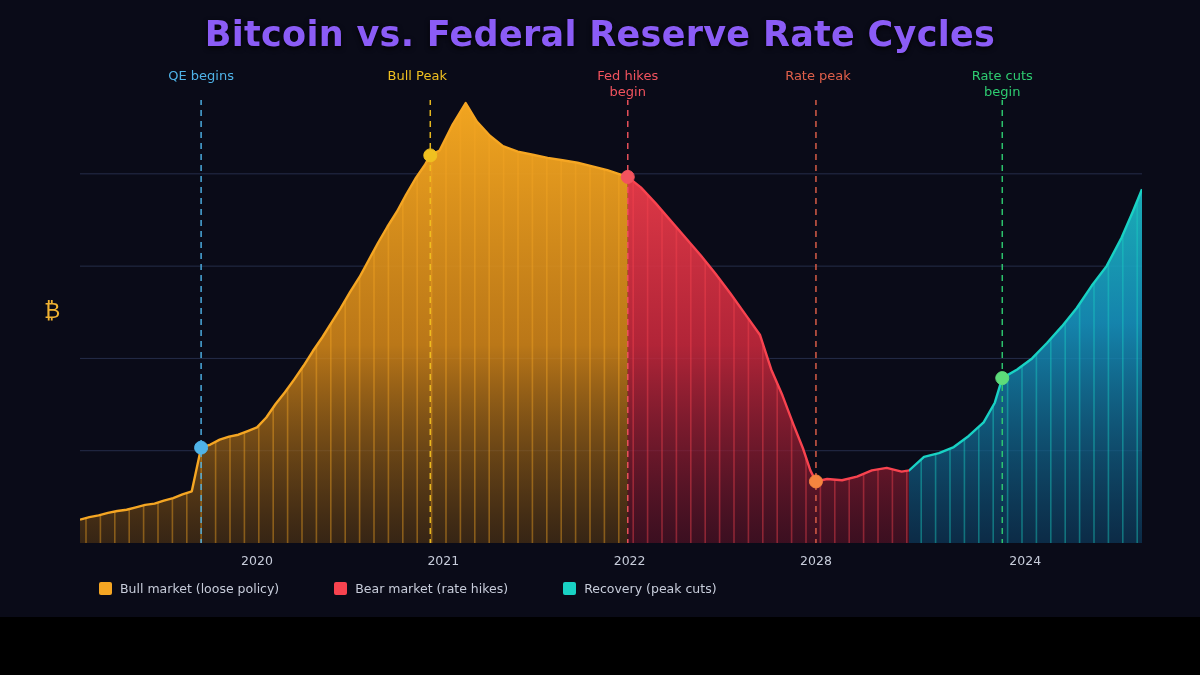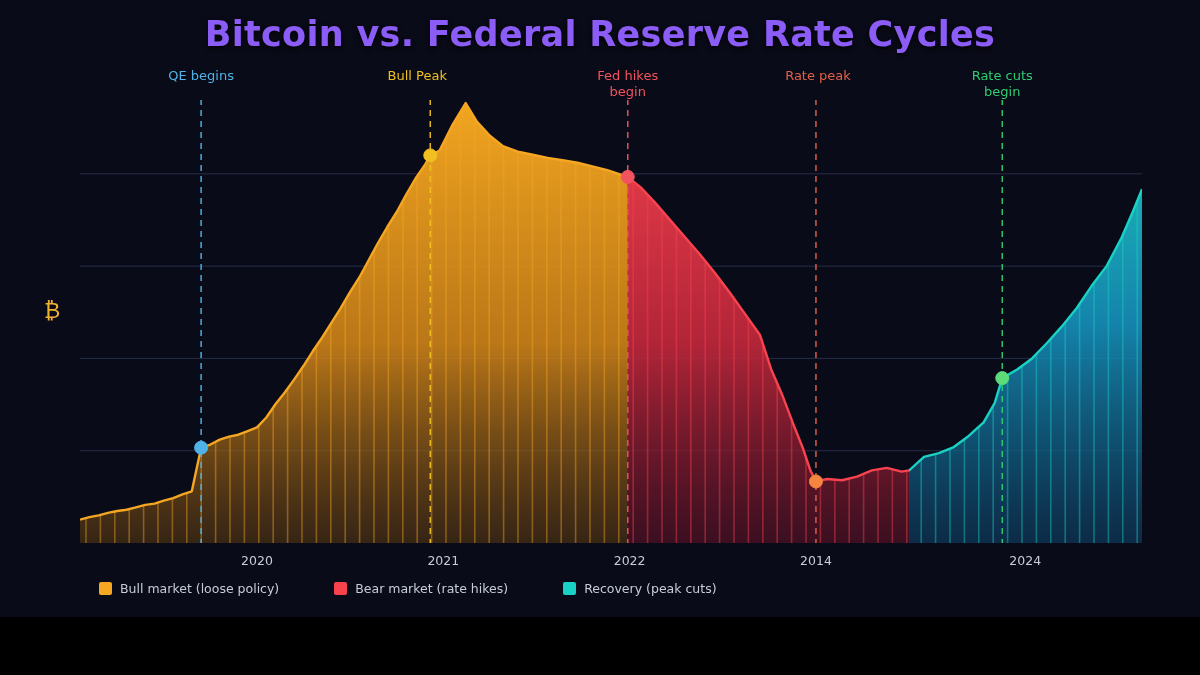--- a/index.html
+++ b/index.html
@@ -233,21 +233,21 @@
       <div class="ann-label" style="color: rgb(242, 83, 94); left: 567.768px; width: 120px; top: 68px;">Fed hikes
 begin</div>
       <div class="ann-label" style="color: rgb(224, 96, 74); left: 758px; width: 120px; top: 68px;">Rate peak</div>
       <div class="ann-label" style="color: rgb(46, 204, 113); left: 942.263px; width: 120px; top: 68px;">Rate cuts
 begin</div>
     </div>
   <div id="xticks">
       <div class="xtick" style="left: 257px;">2020</div>
       <div class="xtick" style="left: 443.316px;">2021</div>
       <div class="xtick" style="left: 629.632px;">2022</div>
-      <div class="xtick" style="left: 815.947px;">2014</div>
+      <div class="xtick" style="left: 815.947px;">2028</div>
       <div class="xtick" style="left: 1002.26px; margin-left: 23px;">2024</div>
     </div>
 
   <div id="legend">
       <div class="legend-item">
         <span class="legend-swatch" style="background: rgb(245, 166, 35);"></span>
         <span class="legend-text">Bull market (loose policy)</span>
       </div>
       <div class="legend-item">
         <span class="legend-swatch" style="background: rgb(248, 67, 79);"></span>

